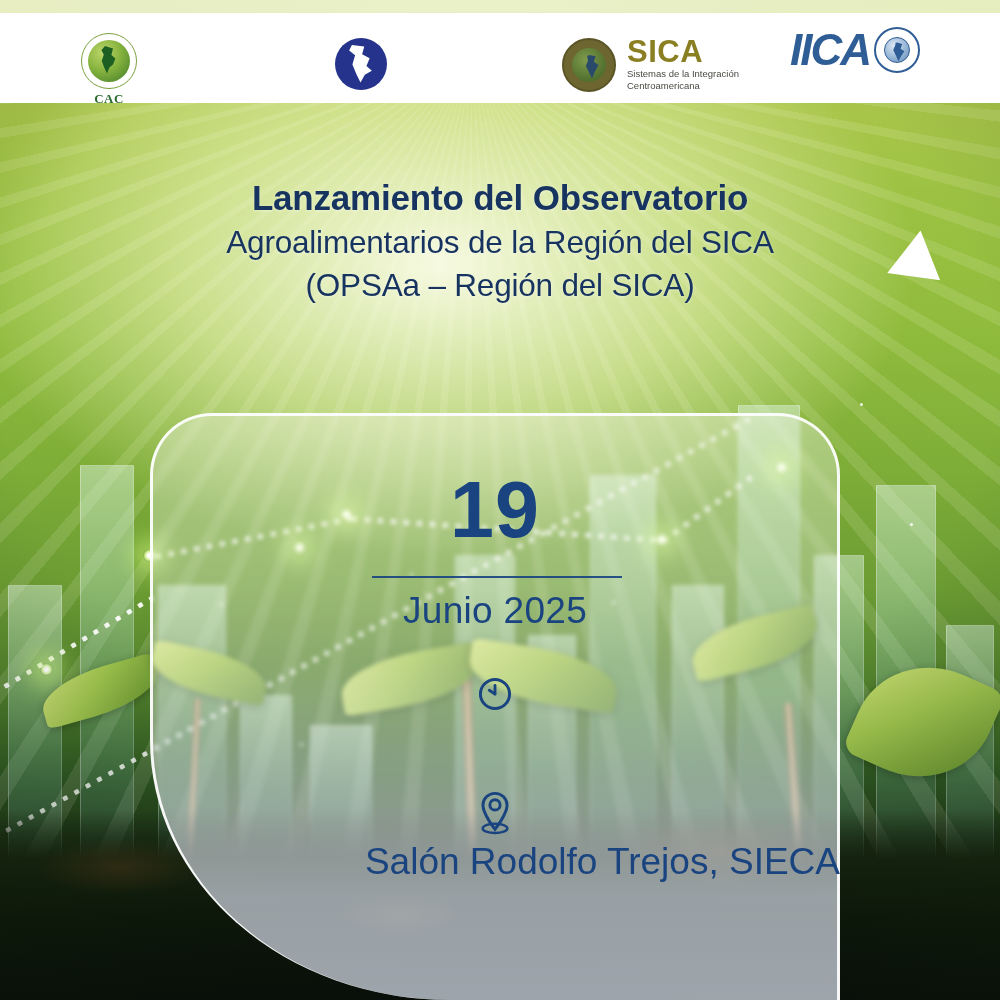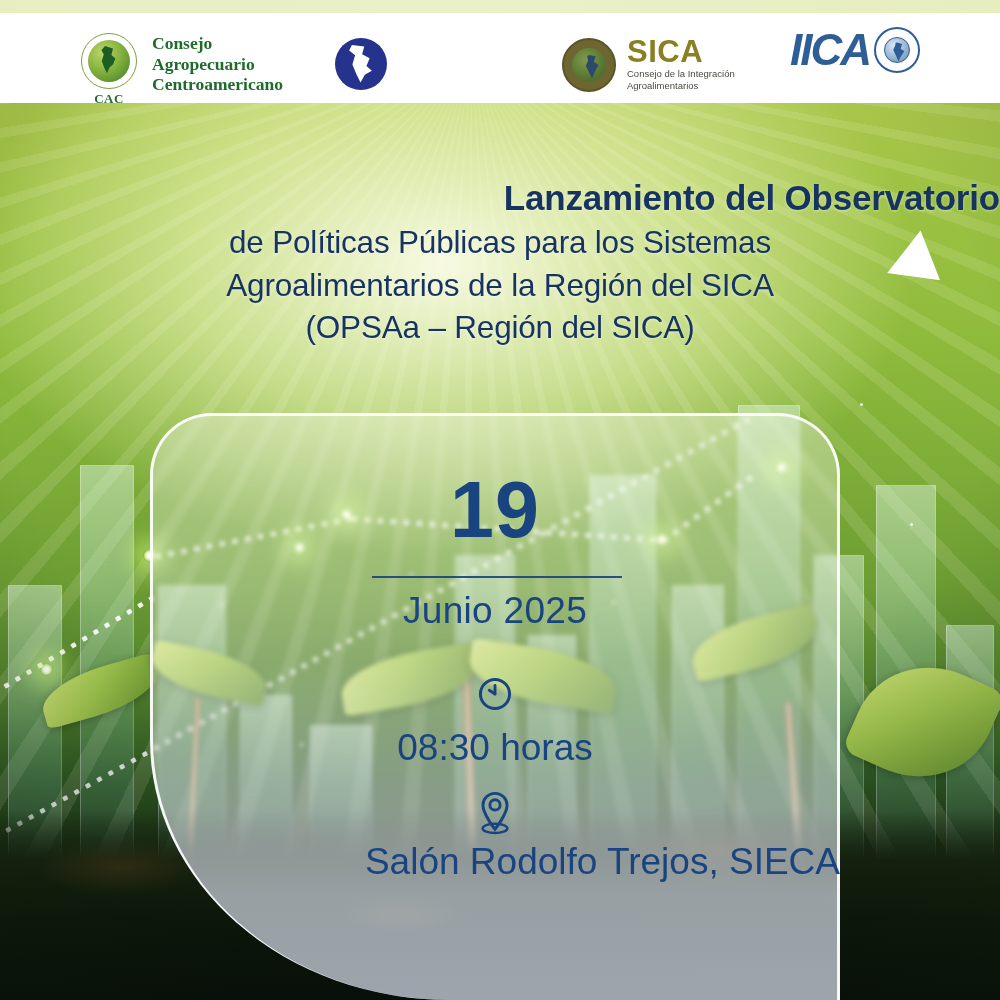--- a/index.html
+++ b/index.html
@@ -212,21 +212,21 @@
     background:linear-gradient(90deg, rgba(120,95,55,0.75), rgba(205,180,135,0.95), rgba(120,95,55,0.75));
     border-radius:3px;
   }
 
   
   .headline {
     position:absolute; left:0; top:176px; width:1000px;
     text-align:center; color:#17335f; z-index:6;
     text-shadow:0 1px 3px rgba(255,255,255,0.45);
   }
-  .hl-1 { font-size:35px; font-weight:bold; line-height:1.28; letter-spacing:-0.2px;text-align:right; }
+  .hl-1 { font-size:35px; font-weight:bold; line-height:1.28; letter-spacing:-0.2px; }
   .hl-2, .hl-3, .hl-4 { font-size:31.5px; font-weight:normal; line-height:1.36; letter-spacing:-0.2px; }
 
   
   .card {
     position:absolute; left:150px; top:413px; width:690px; height:587px;
     z-index:4; overflow:hidden;
     background:linear-gradient(180deg,
       rgba(255,255,255,0.34) 0%,
       rgba(255,255,255,0.30) 42%,
       rgba(235,240,245,0.50) 66%,
@@ -279,38 +279,33 @@
   <div class="top-strip"></div>
 
   <div class="logo-band">
 
     <div class="logo" id="logo-cac">
       <div class="cac-seal">
         <div class="cac-ring"></div>
         <div class="cac-globe"></div>
         <div class="cac-label">CAC</div>
       </div>
-      <div class="cac-text">
-        <div>Consejo</div>
-        <div>Agropecuario</div>
-        <div>Centroamericano</div>
-      </div>
     </div>
 
     <div class="logo" id="logo-sieca">
       <div class="sieca-circle"></div>
     </div>
 
     <div class="logo" id="logo-sica">
       <div class="sica-seal"></div>
       <div class="sica-text">
         <div class="sica-name">SICA</div>
         <div class="sica-sub">
-          <div>Consejo de la Integración</div>
-          <div>Agroalimentarios</div>
+          <div>Sistemas de la Integración</div>
+          <div>Centroamericana</div>
         </div>
       </div>
     </div>
 
     <div class="logo" id="logo-iica">
       <div class="iica-word">IICA</div>
       <div class="iica-seal"></div>
     </div>
 
   </div>
@@ -372,21 +367,20 @@
       <div class="leaf" style="left:690px; top:515px; width:130px; height:50px; border-radius:60% 10% 60% 10%; transform:rotate(-14deg);"></div>
       <div class="leaf" style="left:860px; top:560px; width:128px; height:118px; border-radius:64% 12% 64% 12%; transform:rotate(24deg);"></div>
     </div>
 
     <div class="soil"></div>
     <div class="vignette"></div>
   </div>
 
   <div class="headline">
     <div class="hl-1">Lanzamiento del Observatorio</div>
-    <div class="hl-2">de Políticas Públicas para los Sistemas</div>
     <div class="hl-3">Agroalimentarios de la Región del SICA</div>
     <div class="hl-4">(OPSAa – Región del SICA)</div>
   </div>
 
   <div class="card"></div>
 
   <div class="card-content">
 
     <div class="day">19</div>
 
@@ -395,21 +389,20 @@
     <div class="monthyear">Junio   2025</div>
 
     <div class="icon-row" id="clock-row">
       <svg width="38" height="38" viewBox="0 0 24 24">
         <circle cx="12" cy="12" r="9.2" fill="none" stroke="#1a4480" stroke-width="1.9"></circle>
         <line x1="12" y1="12" x2="12" y2="6.6" stroke="#1a4480" stroke-width="1.8" stroke-linecap="round"></line>
         <line x1="12" y1="12" x2="8.4" y2="9.6" stroke="#1a4480" stroke-width="1.8" stroke-linecap="round"></line>
       </svg>
     </div>
 
-    <div class="time">08:30 horas</div>
 
     <div class="icon-row" id="pin-row">
       <svg width="36" height="44" viewBox="0 0 24 30">
         <path d="M12 1.6c-4.6 0-8.2 3.6-8.2 8.1 0 6.1 8.2 16.4 8.2 16.4s8.2-10.3 8.2-16.4c0-4.5-3.6-8.1-8.2-8.1z" fill="none" stroke="#1a4480" stroke-width="2"></path>
         <circle cx="12" cy="9.5" r="3.5" fill="none" stroke="#1a4480" stroke-width="2"></circle>
         <ellipse cx="12" cy="25.5" rx="8.4" ry="3.1" fill="none" stroke="#1a4480" stroke-width="1.7"></ellipse>
       </svg>
     </div>
 
     <div class="venue">Salón Rodolfo Trejos, SIECA</div>

